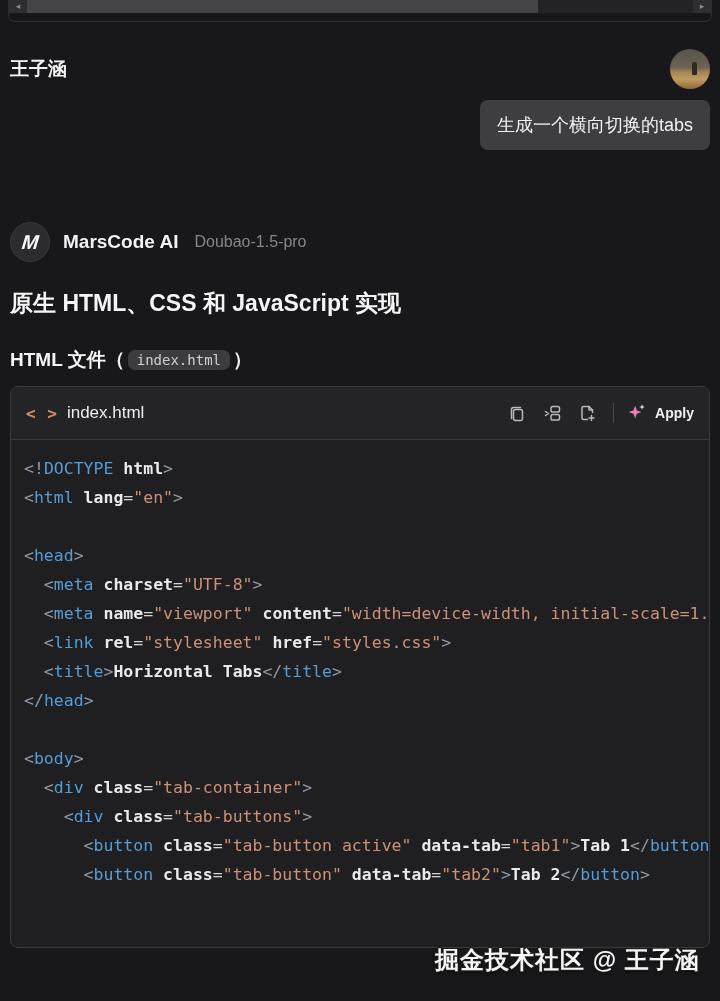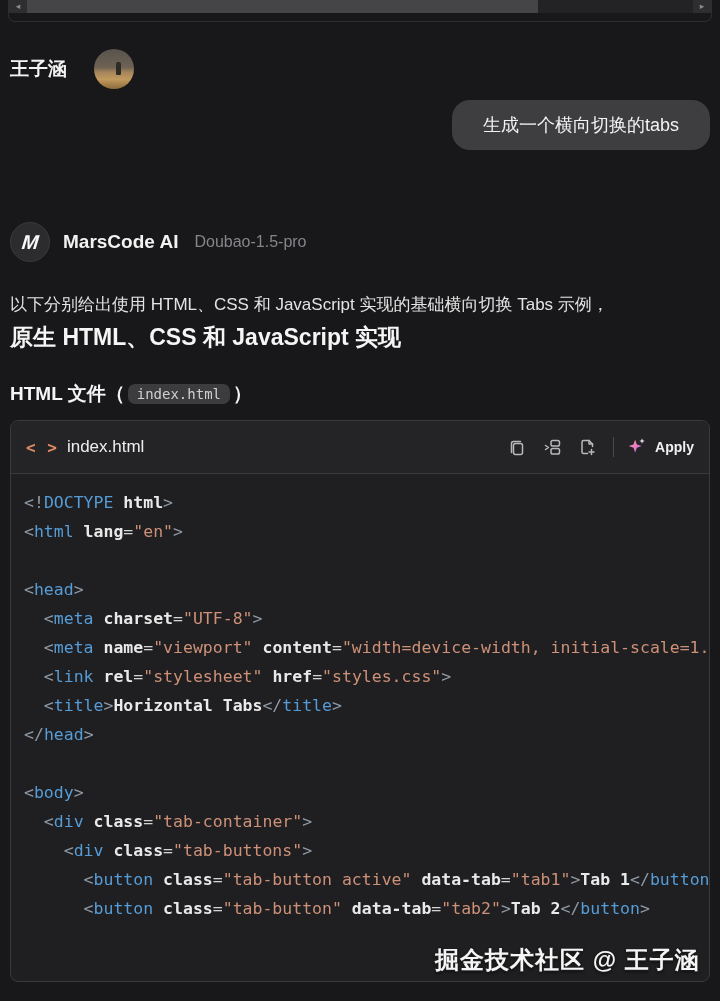--- a/index.html
+++ b/index.html
@@ -15,34 +15,34 @@
     border-left:1px solid #2e2e31;border-right:1px solid #2e2e31;border-bottom:1px solid #2e2e31;
     border-radius:0 0 7px 7px;
     position:relative;
   }
   .hscrollbar{display:flex;height:13px;width:100%;background:#272729;align-items:stretch;}
   .sb-btn{width:18px;background:#2e2e30;color:#8a8a8a;font-size:9px;line-height:13px;text-align:center;user-select:none;}
   .sb-thumb{width:511px;background:#454548;}
   .sb-track{flex:1;background:#232325;}
   
   .chat{padding:0 10px;}
-  .user-row{display:flex;justify-content:flex-start;align-items:center;gap:27px;margin-top:27px;}
+  .user-row{display:flex;justify-content:space-between;align-items:center;gap:27px;margin-top:27px;}
   .user-name{font-size:19px;font-weight:bold;color:#f2f2f2;}
   .avatar{
     width:40px;height:40px;border-radius:50%;overflow:hidden;position:relative;flex:0 0 auto;
     background:linear-gradient(180deg,#57534c 0%,#6e6253 46%,#a5855b 58%,#c29a5e 76%,#8d6a3b 100%);
   }
   .avatar::after{
     content:"";position:absolute;left:56%;top:32%;width:5px;height:13px;
     background:#2e2a24;border-radius:2px 2px 1px 1px;
   }
   .bubble-row{display:flex;justify-content:flex-end;margin-top:11px;}
   .bubble{
     background:#3e3e41;color:#f2f2f2;font-size:18px;line-height:24px;
-    padding:13px 31px;border-radius:18px;max-width:560px;
+    padding:13px 17px;border-radius:8px;max-width:560px;
   }
   .ai-row{display:flex;align-items:center;gap:13px;margin-top:72px;}
   .ai-logo{
     width:38px;height:38px;border-radius:50%;background:#2c2c2e;border:1px solid #3a3a3c;
     display:flex;align-items:center;justify-content:center;flex:0 0 auto;
   }
   .ai-logo span{font-style:italic;font-weight:900;font-size:20px;color:#fafafa;transform:skewX(-6deg);}
   .ai-name{font-size:19px;font-weight:bold;color:#f2f2f2;}
   .ai-model{font-size:16px;color:#85858a;margin-left:3px;}
   .intro{margin-top:26px;font-size:17px;color:#e3e3e3;line-height:34px;}
@@ -117,21 +117,20 @@
 
   <div class="ai-row">
     <div class="ai-logo">
       <span>M</span>
     </div>
     <span class="ai-name">MarsCode AI</span>
     <span class="ai-model">Doubao-1.5-pro</span>
   </div>
 
   <div class="intro">
-    <div>以下分别给出使用 HTML、CSS 和 JavaScript 实现的基础横向切换 Tabs 示例，</div>
   </div>
 
   <div class="h2">原生 HTML、CSS 和 JavaScript 实现</div>
   <div class="h3">
     <span>HTML 文件（</span>
     <span class="chip">index.html</span>
     <span>）</span>
   </div>
 
   <div class="code-card">

